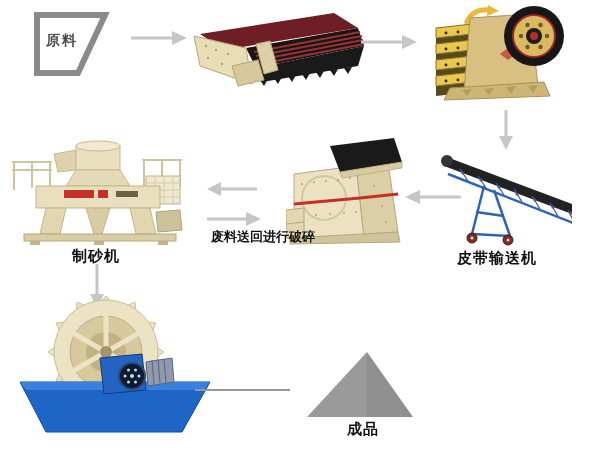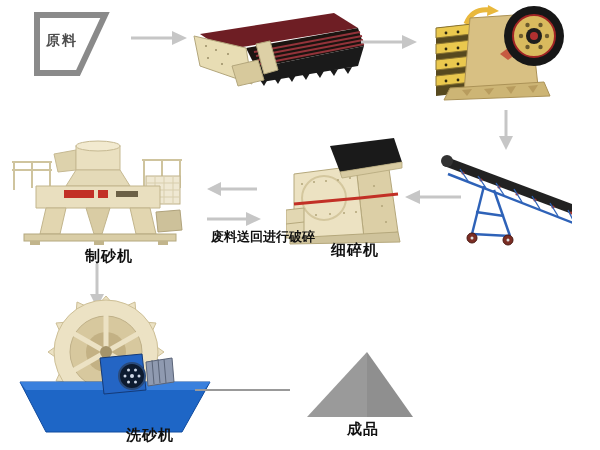--- a/index.html
+++ b/index.html
@@ -153,20 +153,21 @@
       <line x1="146" y1="72" x2="143" y2="90"></line>
         <line x1="152" y1="72" x2="156" y2="90"></line>
     </g>
     <circle cx="34" cy="88" r="5" fill="#7b2d24" stroke="#4a1812"></circle>
     <circle cx="70" cy="90" r="5" fill="#7b2d24" stroke="#4a1812"></circle>
     <circle cx="34" cy="88" r="1.5" fill="#ddd"></circle>
       <circle cx="70" cy="90" r="1.5" fill="#ddd"></circle>
     <circle cx="149" cy="66" r="7" fill="#2f6b4e" stroke="#1c4230"></circle>
     <circle cx="149" cy="66" r="2.5" fill="#9fb9a8"></circle>
   </svg>
+  <div class="mlabel" style="left:432px;top:249px">皮带输送机</div>
 
   <svg class="abs" style="left:404px;top:189px" width="58" height="16" viewBox="0 0 58 16">
     <line class="arrow-shaft" x1="16" y1="8" x2="57" y2="8"></line>
     <polygon class="arrow-head" points="16,1 1,8 16,15"></polygon>
   </svg>
 
   <svg class="abs" style="left:286px;top:136px" width="118" height="112" viewBox="0 0 118 112">
     <polygon points="70,30 102,26 112,96 78,102" fill="#dccfa6" stroke="#b5a87c" stroke-width="1"></polygon>
     <polygon points="8,38 70,30 78,102 8,102" fill="#ece2c2" stroke="#b5a87c" stroke-width="1"></polygon>
     <polygon points="44,10 108,2 116,26 54,36" fill="var(--machine_black,#131313)"></polygon>
@@ -185,21 +186,20 @@
       <circle cx="58" cy="77" r="1"></circle>
         <circle cx="70" cy="76" r="1"></circle>
       <circle cx="88" cy="50" r="1"></circle>
         <circle cx="96" cy="70" r="1"></circle>
         <circle cx="100" cy="86" r="1"></circle>
     </g>
     <polygon points="0,74 18,72 18,102 0,102" fill="#e2d7b2" stroke="#b5a87c"></polygon>
     <line x1="0" y1="88" x2="18" y2="86" stroke="#b5a87c"></line>
     <polygon points="4,102 112,96 114,106 4,108" fill="#cfc39c" stroke="#b5a87c"></polygon>
   </svg>
-  <div class="mlabel" style="left:290px;top:241px">细碎机</div>
 
   <svg class="abs" style="left:206px;top:181px" width="52" height="16" viewBox="0 0 52 16">
     <line class="arrow-shaft" x1="15" y1="8" x2="51" y2="8"></line>
     <polygon class="arrow-head" points="15,1 1,8 15,15"></polygon>
   </svg>
   <svg class="abs" style="left:206px;top:211px" width="56" height="16" viewBox="0 0 56 16">
     <line class="arrow-shaft" x1="1" y1="8" x2="40" y2="8"></line>
     <polygon class="arrow-head" points="40,1 55,8 40,15"></polygon>
   </svg>
   <div class="note" style="left:165px;top:228px">废料送回进行破碎</div>
@@ -237,21 +237,21 @@
     <polygon points="78,72 102,72 94,98 86,98" fill="#d9cca4" stroke="#c2b58c"></polygon>
     <polygon points="122,72 142,72 148,98 128,98" fill="#e2d6b0" stroke="#c2b58c"></polygon>
     <polygon points="148,76 172,74 174,94 150,96" fill="#cdc19a" stroke="#b0a37c"></polygon>
     <rect x="16" y="98" width="152" height="7" fill="#d9cda6" stroke="#b4a87f"></rect>
     <g fill="#c2b58c">
       <rect x="22" y="105" width="10" height="4"></rect>
         <rect x="86" y="105" width="10" height="4"></rect>
       <rect x="150" y="105" width="10" height="4"></rect>
     </g>
   </svg>
-  <div class="mlabel" style="left:44px;top:247px">制砂机</div>
+  <div class="mlabel" style="left:31px;top:247px">制砂机</div>
 
   <svg class="abs" style="left:89px;top:264px" width="16" height="44" viewBox="0 0 16 44">
     <line class="arrow-shaft" x1="8" y1="0" x2="8" y2="30"></line>
     <polygon class="arrow-head" points="1,30 15,30 8,44"></polygon>
   </svg>
 
   <svg class="abs" style="left:14px;top:296px" width="205" height="140" viewBox="0 0 205 140">
     <g class="wheelc" stroke-width="1">
       <polygon points="150,56 140,49 140,63"></polygon>
         <polygon points="142,27 130,26 137,38"></polygon>
@@ -287,21 +287,20 @@
         <circle cx="121.5" cy="74" r="1.5"></circle>
       <circle cx="118" cy="80" r="2"></circle>
     </g>
     <polygon points="132,66 158,62 160,86 134,90" fill="#8f9ab0" stroke="#5a6478"></polygon>
     <g stroke="#5a6478" stroke-width="1">
       <line x1="138" y1="64" x2="140" y2="88"></line>
         <line x1="144" y1="63" x2="146" y2="87"></line>
       <line x1="150" y1="63" x2="152" y2="87"></line>
     </g>
   </svg>
-  <div class="mlabel" style="left:85px;top:426px">洗砂机</div>
 
   <div class="connector" style="left:195px;top:389px;width:95px"></div>
 
   <svg class="abs" style="left:295px;top:350px" width="125" height="70" viewBox="0 0 125 70">
     <polygon class="tri-l" points="72,2 12,67 72,67"></polygon>
     <polygon class="tri-r" points="72,2 72,67 118,67"></polygon>
   </svg>
   <div class="mlabel" style="left:298px;top:420px">成品</div>
 
 </div>

